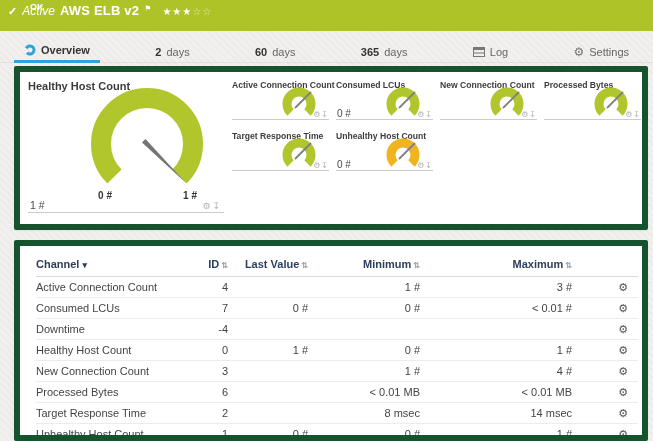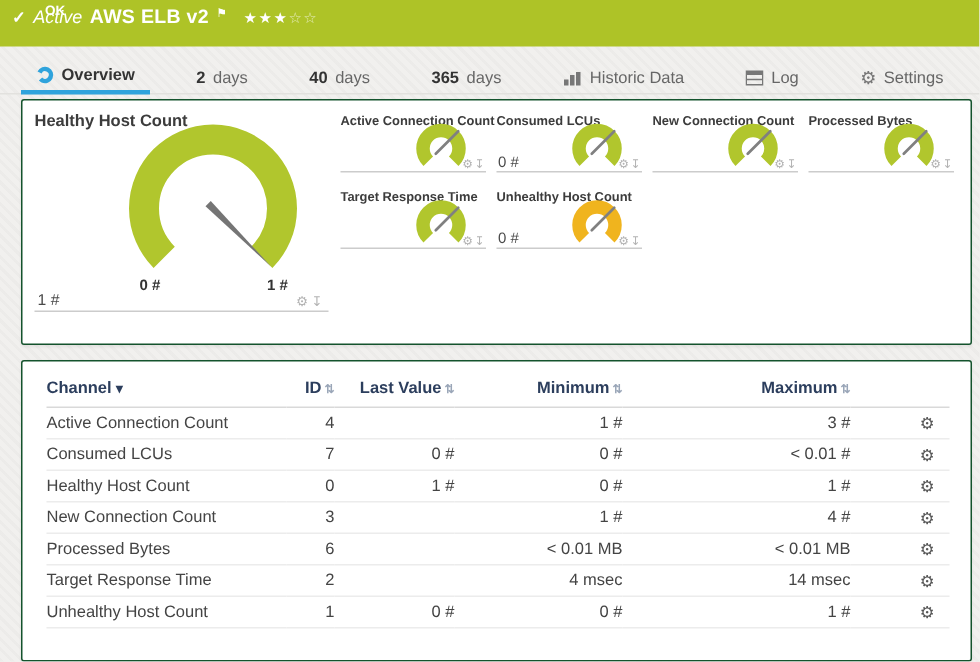--- a/index.html
+++ b/index.html
@@ -23,21 +23,21 @@
   .topbar .status-line { position:absolute; left:30px; top:2px; font-size:9px; font-weight:bold; }
 
   
   .tabs { position:absolute; left:0; top:40px; width:653px; height:23px; display:flex; justify-content:space-between; padding:0 14px 0 14px; border-bottom:1px solid #e2e1de; }
   .tab { display:flex; align-items:center; gap:5px; padding:0 10px; color:#666; cursor:pointer; height:23px; }
   .tab .num { font-weight:bold; color:#333; }
   .tab.active { border-bottom:3px solid #2fa3dc; color:#333; font-weight:bold; }
   .tab .glyph { font-size:12px; color:#777; line-height:1; }
 
   
-  .panel { position:absolute; background:#fff; border:1px solid #14532d; border-radius:2px; box-shadow:0 1px 2px rgba(0,0,0,0.06); }
+  .panel { position:absolute; background:#fff; border:6px solid #14532d; border-radius:2px; box-shadow:0 1px 2px rgba(0,0,0,0.06); }
   .gauges-panel { left:14px; top:66px; width:634px; height:164px; }
   .table-panel  { left:14px; top:240px; width:634px; height:201px; overflow:hidden; }
 
   
   .big-tile { position:absolute; left:8px; top:8px; width:196px; height:133px; border-bottom:1px solid #cccccc; }
   .big-tile .tile-title { font-weight:bold; font-size:11px; color:#3c3c3c; }
   .big-tile svg { position:absolute; left:61px; top:6px; }
   .scale-label { position:absolute; width:32px; text-align:center; font-size:10px; font-weight:bold; color:#333; top:110px; }
   .scale-label.min { left:61px; }
   .scale-label.max { left:146px; }
@@ -84,34 +84,26 @@
     <svg width="12" height="12" viewBox="0 0 12 12">
         <circle cx="6" cy="6" r="4" fill="none" stroke="#2fa3dc" stroke-width="3" stroke-dasharray="20 5" transform="rotate(-155 6 6)"></circle>
       </svg>
     <span>Overview</span>
   </div>
   <div class="tab">
     <span class="num">2</span>
     <span>days</span>
   </div>
   <div class="tab">
-    <span class="num">40</span>
+    <span class="num">60</span>
     <span>days</span>
   </div>
   <div class="tab">
     <span class="num">365</span>
     <span>days</span>
-  </div>
-  <div class="tab">
-    <svg width="13" height="12" viewBox="0 0 13 12">
-      <rect x="1" y="7" width="3" height="4" fill="#777"></rect>
-        <rect x="5" y="4" width="3" height="7" fill="#777"></rect>
-        <rect x="9" y="2" width="3" height="9" fill="#777"></rect>
-    </svg>
-    <span>Historic Data</span>
   </div>
   <div class="tab">
     <svg width="12" height="12" viewBox="0 0 12 12">
       <rect x="0.5" y="1.5" width="11" height="9" fill="none" stroke="#777" stroke-width="1"></rect>
       <rect x="0.5" y="1.5" width="11" height="2.5" fill="#777"></rect>
       <line x1="1" y1="7" x2="11" y2="7" stroke="#777" stroke-width="1"></line>
     </svg>
     <span>Log</span>
   </div>
   <div class="tab">
@@ -232,20 +224,28 @@
       </tr>
       <tr>
         <td class="left">Consumed LCUs</td>
         <td>7</td>
         <td>0 #</td>
         <td>0 #</td>
         <td>&lt; 0.01 #</td>
         <td class="act"><span>⚙</span></td>
       </tr>
       <tr>
+        <td class="left">Downtime</td>
+        <td>-4</td>
+        <td></td>
+        <td></td>
+        <td></td>
+        <td class="act"><span>⚙</span></td>
+      </tr>
+      <tr>
         <td class="left">Healthy Host Count</td>
         <td>0</td>
         <td>1 #</td>
         <td>0 #</td>
         <td>1 #</td>
         <td class="act"><span>⚙</span></td>
       </tr>
       <tr>
         <td class="left">New Connection Count</td>
         <td>3</td>
@@ -259,21 +259,21 @@
         <td>6</td>
         <td></td>
         <td>&lt; 0.01 MB</td>
         <td>&lt; 0.01 MB</td>
         <td class="act"><span>⚙</span></td>
       </tr>
       <tr>
         <td class="left">Target Response Time</td>
         <td>2</td>
         <td></td>
-        <td>4 msec</td>
+        <td>8 msec</td>
         <td>14 msec</td>
         <td class="act"><span>⚙</span></td>
       </tr>
       <tr>
         <td class="left">Unhealthy Host Count</td>
         <td>1</td>
         <td>0 #</td>
         <td>0 #</td>
         <td>1 #</td>
         <td class="act"><span>⚙</span></td>

